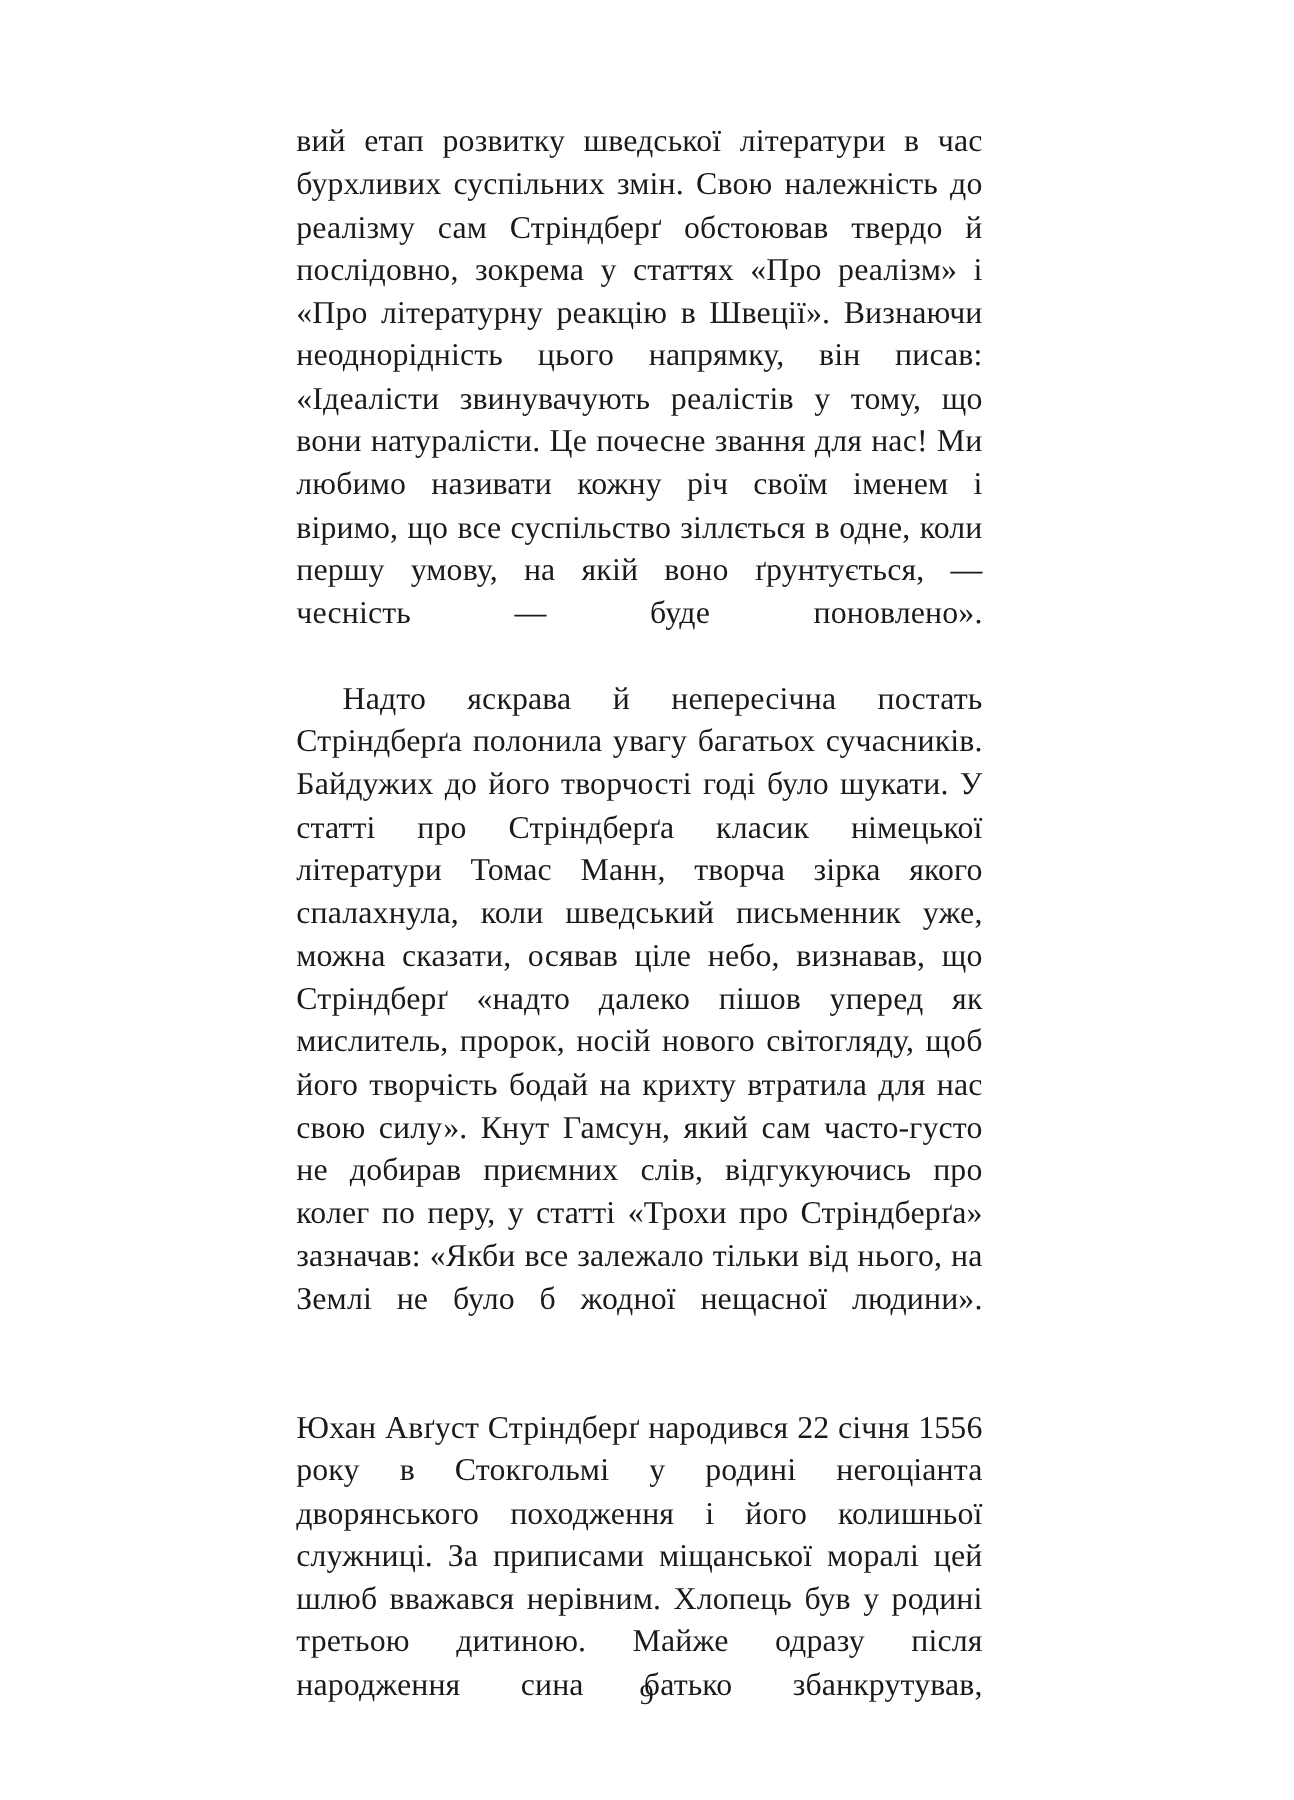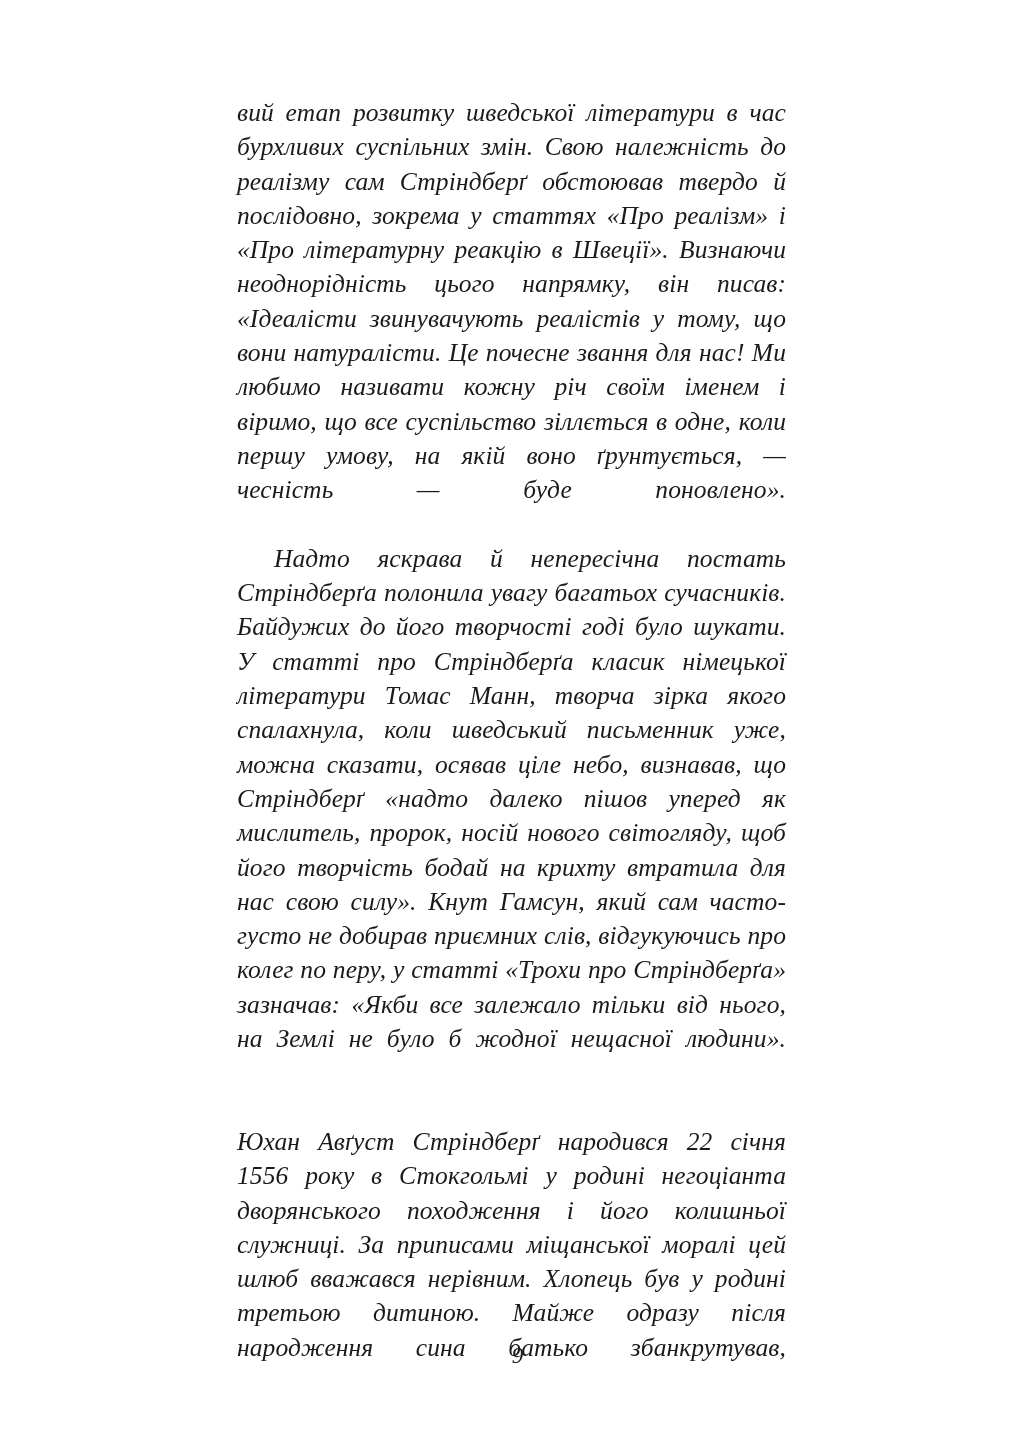--- a/index.html
+++ b/index.html
@@ -14,21 +14,20 @@
   }
 
   .page {
     position: relative;
     width: 1035px;
     height: 1440px;
     margin: 0 auto;
     background: #ffffff;
     overflow: hidden;
     box-sizing: border-box;
-    font-style: italic;
   }
 
   .text-block {
     position: absolute;
     left: 237px;
     top: 96px;
     width: 549px;
   }
 
   .para {

